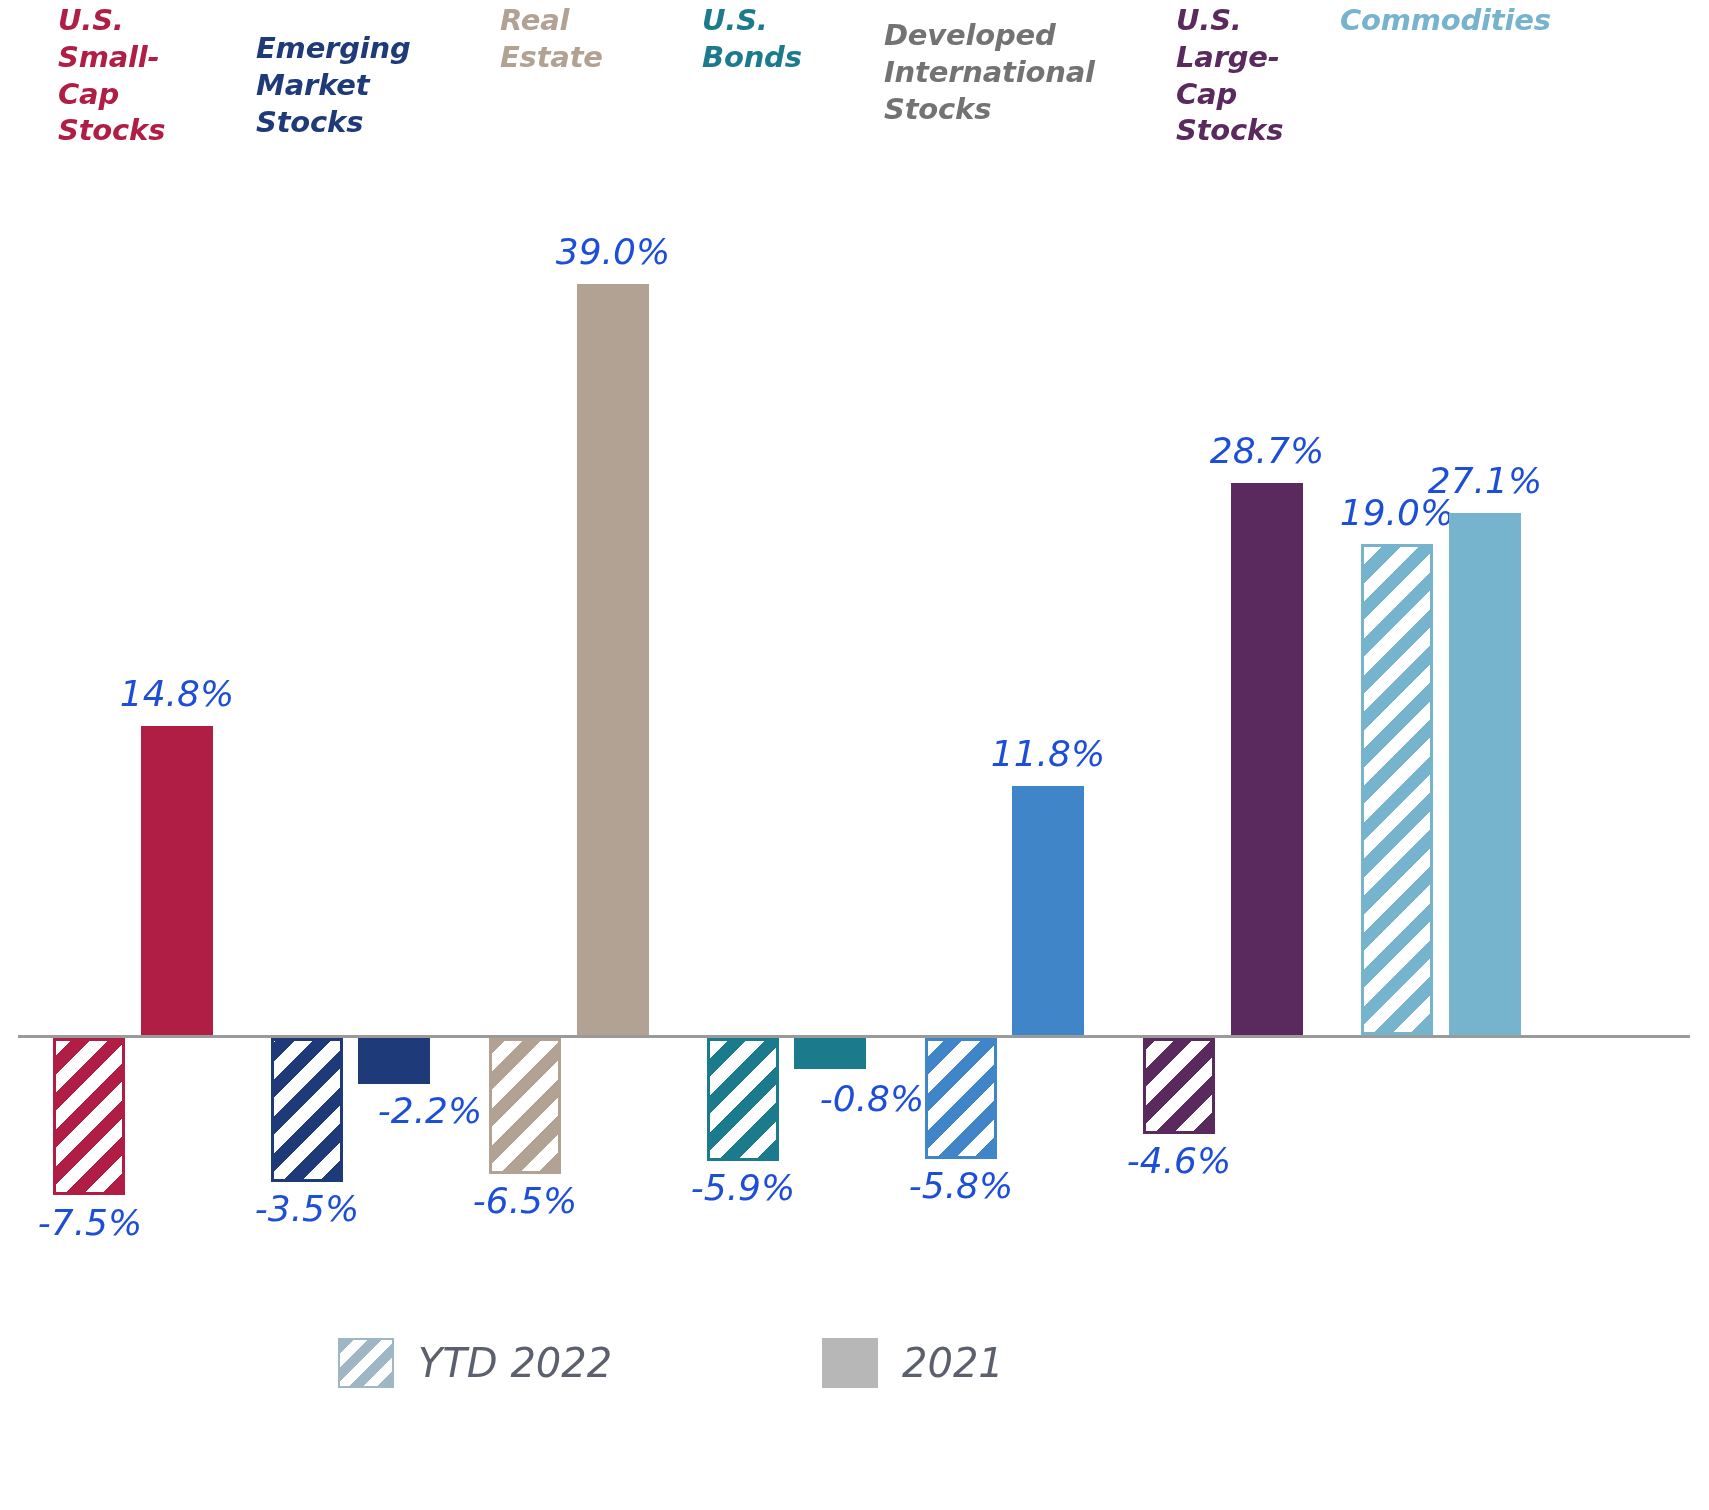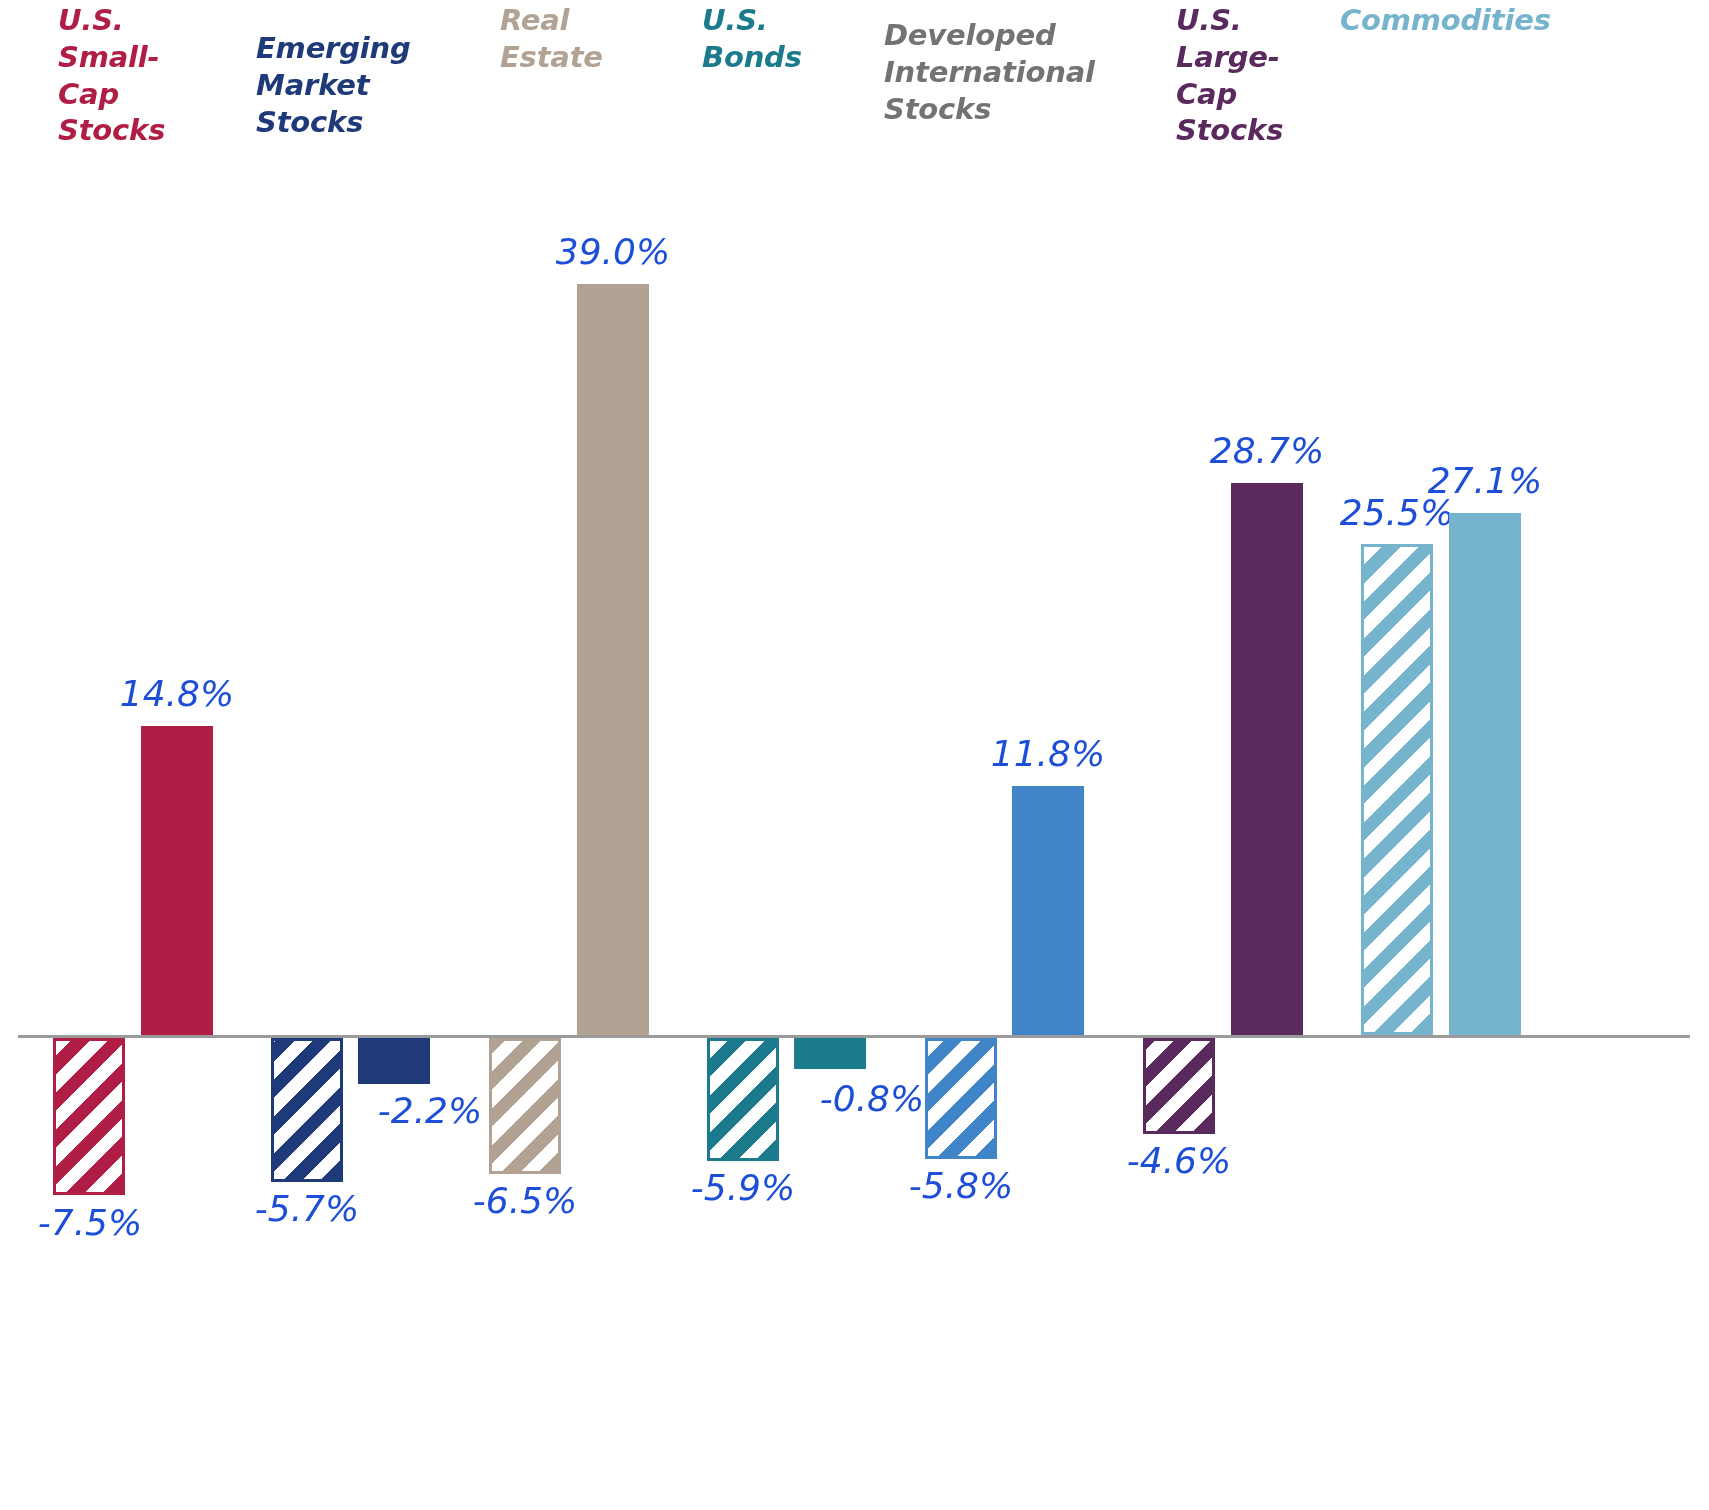--- a/index.html
+++ b/index.html
@@ -131,21 +131,21 @@
 
     <div class="baseline"></div>
 
     <div class="bar hatched" style="left: 53px; top: 868px; width: 72px; height: 157px; border: 3px solid rgb(176, 30, 69); background-image: repeating-linear-gradient(-45deg, rgb(176, 30, 69) 0px, rgb(176, 30, 69) 13px, rgb(255, 255, 255) 13px, rgb(255, 255, 255) 26px);"></div>
     <div class="bar-label" style="left:-10px; top:1032px; width:200px;">-7.5%</div>
 
     <div class="bar" style="left: 141px; top: 556px; width: 72px; height: 309px; background-color: rgb(176, 30, 69);"></div>
     <div class="bar-label" style="left:77px; top:503px; width:200px;">14.8%</div>
 
     <div class="bar hatched" style="left: 271px; top: 868px; width: 72px; height: 144px; border: 3px solid rgb(31, 58, 121); background-image: repeating-linear-gradient(-45deg, rgb(31, 58, 121) 0px, rgb(31, 58, 121) 13px, rgb(255, 255, 255) 13px, rgb(255, 255, 255) 26px);"></div>
-    <div class="bar-label" style="left:207px; top:1018px; width:200px;">-5.7%</div>
+    <div class="bar-label" style="left:207px; top:1018px; width:200px;">-3.5%</div>
 
     <div class="bar" style="left: 358px; top: 868px; width: 72px; height: 46px; background-color: rgb(31, 58, 121);"></div>
     <div class="bar-label" style="left:330px; top:920px; width:200px;">-2.2%</div>
 
     <div class="bar hatched" style="left: 489px; top: 868px; width: 72px; height: 136px; border: 3px solid rgb(178, 162, 147); background-image: repeating-linear-gradient(-45deg, rgb(178, 162, 147) 0px, rgb(178, 162, 147) 13px, rgb(255, 255, 255) 13px, rgb(255, 255, 255) 26px);"></div>
     <div class="bar-label" style="left:425px; top:1010px; width:200px;">-6.5%</div>
 
     <div class="bar" style="left: 577px; top: 114px; width: 72px; height: 751px; background-color: rgb(178, 162, 147);"></div>
     <div class="bar-label" style="left:513px; top:61px; width:200px;">39.0%</div>
 
@@ -161,21 +161,31 @@
     <div class="bar" style="left: 1012px; top: 616px; width: 72px; height: 249px; background-color: rgb(63, 133, 200);"></div>
     <div class="bar-label" style="left:948px; top:563px; width:200px;">11.8%</div>
 
     <div class="bar hatched" style="left: 1143px; top: 868px; width: 72px; height: 96px; border: 3px solid rgb(90, 42, 94); background-image: repeating-linear-gradient(-45deg, rgb(90, 42, 94) 0px, rgb(90, 42, 94) 13px, rgb(255, 255, 255) 13px, rgb(255, 255, 255) 26px);"></div>
     <div class="bar-label" style="left:1079px; top:970px; width:200px;">-4.6%</div>
 
     <div class="bar" style="left: 1231px; top: 313px; width: 72px; height: 552px; background-color: rgb(90, 42, 94);"></div>
     <div class="bar-label" style="left:1167px; top:260px; width:200px;">28.7%</div>
 
     <div class="bar hatched" style="left: 1361px; top: 374px; width: 72px; height: 491px; border: 3px solid rgb(118, 179, 204); background-image: repeating-linear-gradient(-45deg, rgb(118, 179, 204) 0px, rgb(118, 179, 204) 13px, rgb(255, 255, 255) 13px, rgb(255, 255, 255) 26px);"></div>
-    <div class="bar-label" style="left:1297px; top:322px; width:200px;">25.5%</div>
+    <div class="bar-label" style="left:1297px; top:322px; width:200px;">19.0%</div>
 
     <div class="bar" style="left: 1449px; top: 343px; width: 72px; height: 522px; background-color: rgb(118, 179, 204);"></div>
     <div class="bar-label" style="left:1385px; top:290px; width:200px;">27.1%</div>
 
   </div>
 
+  <div id="legend">
+    <div class="legend-item" style="left:338px; top:10px;">
+      <span class="legend-swatch hatch" style="background-image: repeating-linear-gradient(-45deg, rgb(159, 182, 196) 0px, rgb(159, 182, 196) 10px, rgb(255, 255, 255) 10px, rgb(255, 255, 255) 20px);"></span>
+      <span class="legend-text">YTD 2022</span>
+    </div>
+    <div class="legend-item" style="left:822px; top:10px;">
+      <span class="legend-swatch solid" style="background-color: rgb(183, 183, 183);"></span>
+      <span class="legend-text">2021</span>
+    </div>
+  </div>
 
 </div>
 
 </body></html>

